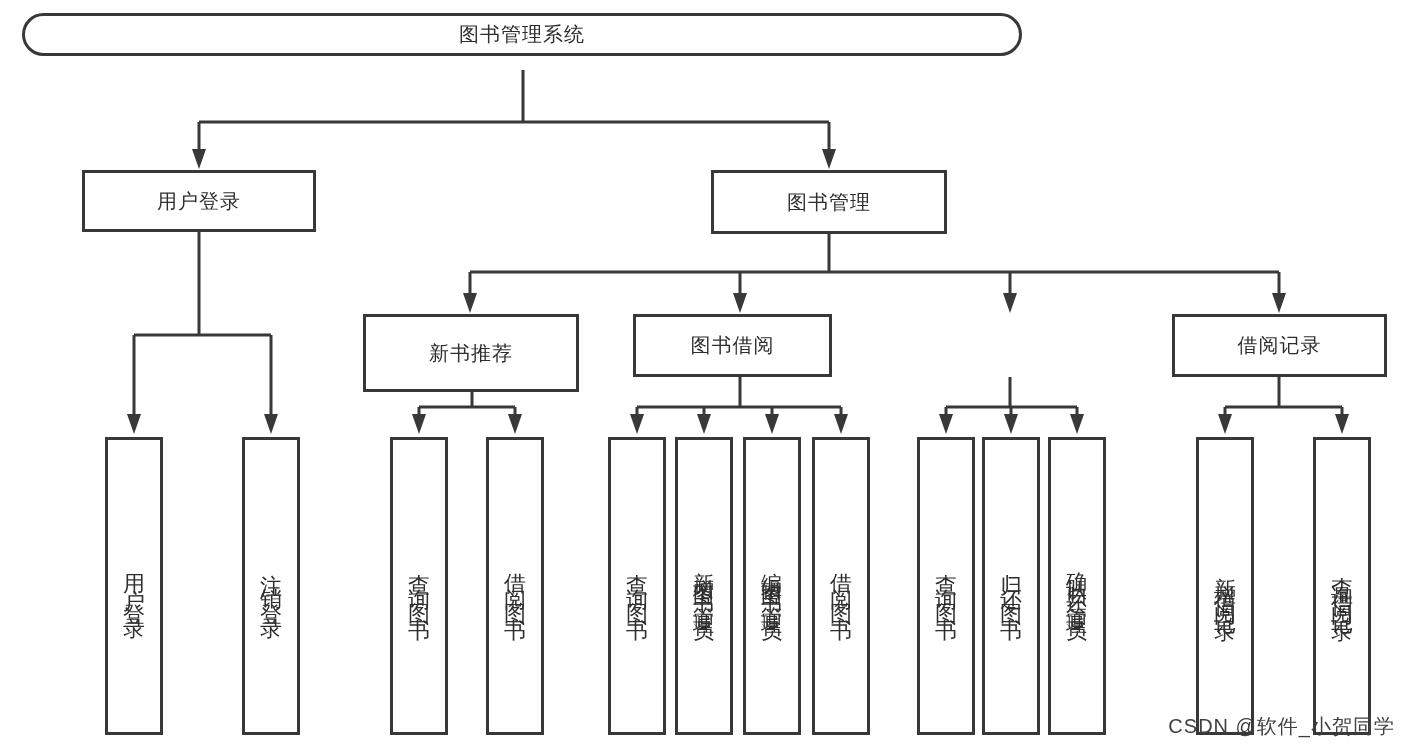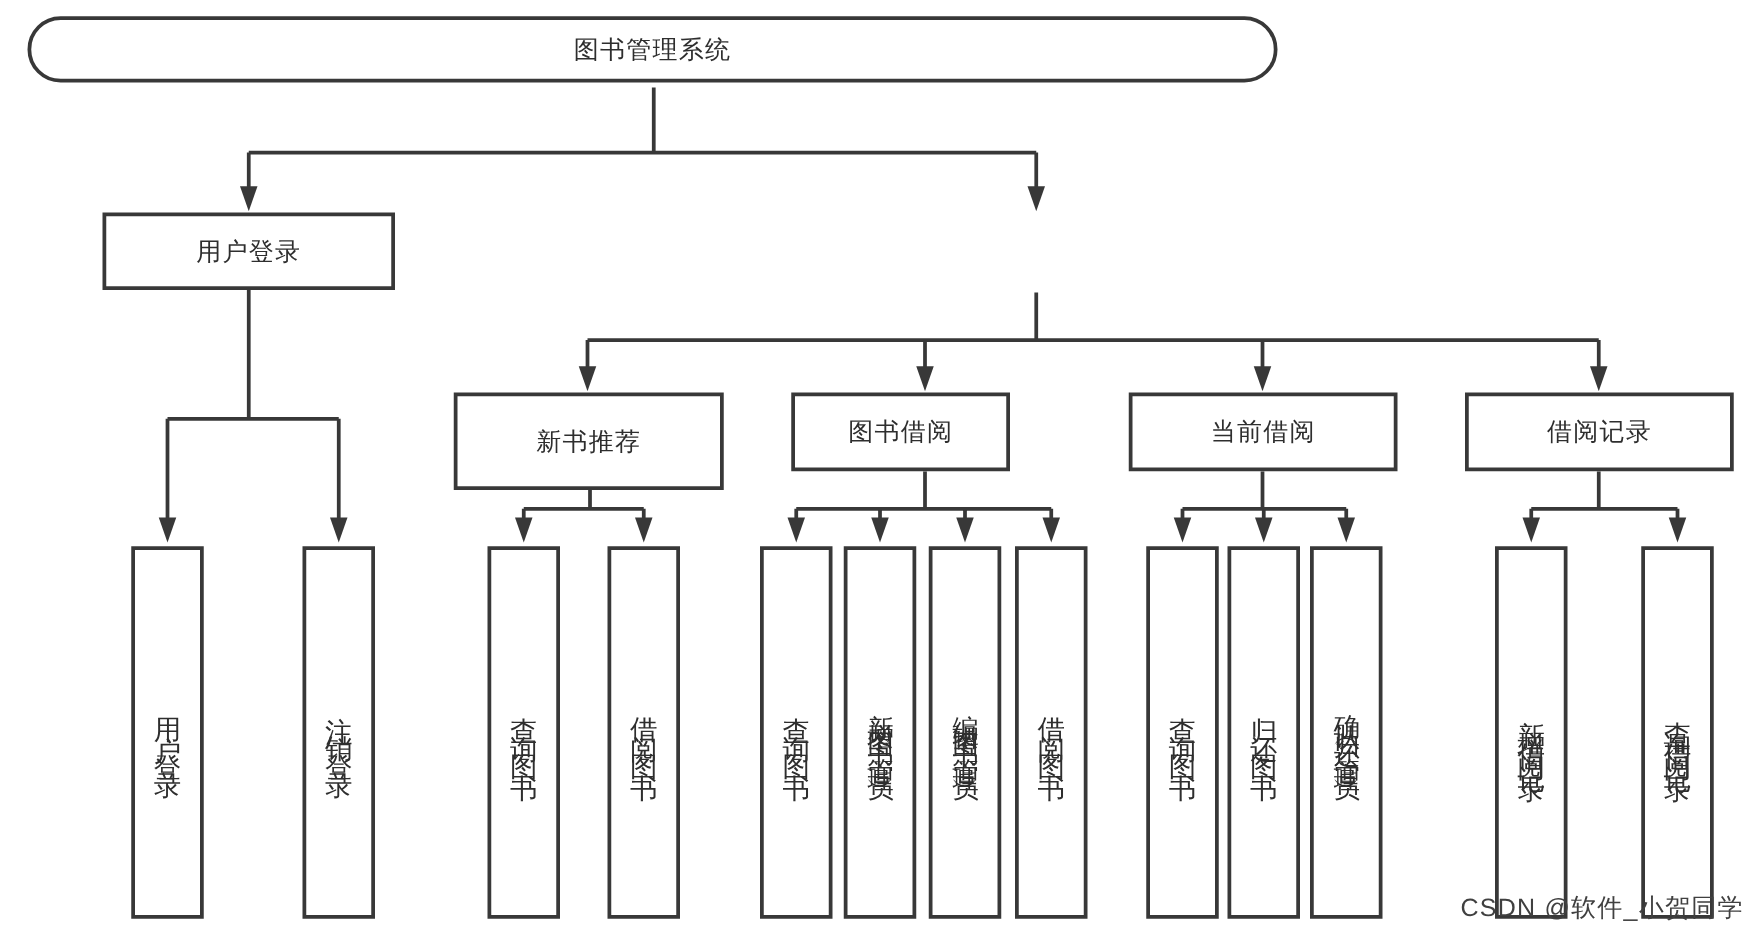--- a/index.html
+++ b/index.html
@@ -82,36 +82,36 @@
       <polygon points="765,414 779,414 772,434"></polygon>
       <polygon points="834,414 848,414 841,434"></polygon>
       <polygon points="939,414 953,414 946,434"></polygon>
       <polygon points="1004,414 1018,414 1011,434"></polygon>
       <polygon points="1070,414 1084,414 1077,434"></polygon>
       <polygon points="1218,414 1232,414 1225,434"></polygon>
       <polygon points="1335,414 1349,414 1342,434"></polygon>
     </g>
   </svg>
 
-  <div class="node" style="left:22px;top:13px;width:1000px;height:53px;border-radius:27px;">
+  <div class="node" style="left:22px;top:13px;width:1000px;height:43px;border-radius:27px;">
     <span>图书管理系统</span>
   </div>
 
   <div class="node" style="left:82px;top:170px;width:234px;height:62px;">
     <span>用户登录</span>
   </div>
+  <div class="node" style="left:711px;top:170px;width:236px;height:64px;">
+    <span>图书管理</span>
+  </div>
 
   <div class="node" style="left:363px;top:314px;width:216px;height:78px;">
     <span>新书推荐</span>
   </div>
-  <div class="node" style="left:633px;top:314px;width:175px;height:63px;">
+  <div class="node" style="left:633px;top:314px;width:199px;height:63px;">
     <span>图书借阅</span>
-  </div>
-  <div class="node" style="left:903px;top:314px;width:215px;height:63px;">
-    <span>当前借阅</span>
   </div>
   <div class="node" style="left:1172px;top:314px;width:215px;height:63px;">
     <span>借阅记录</span>
   </div>
 
   <div class="leaf ls4" style="left:105px;">
     <span>用户登录</span>
   </div>
   <div class="leaf ls4" style="left:242px;">
     <span>注销登录</span>

